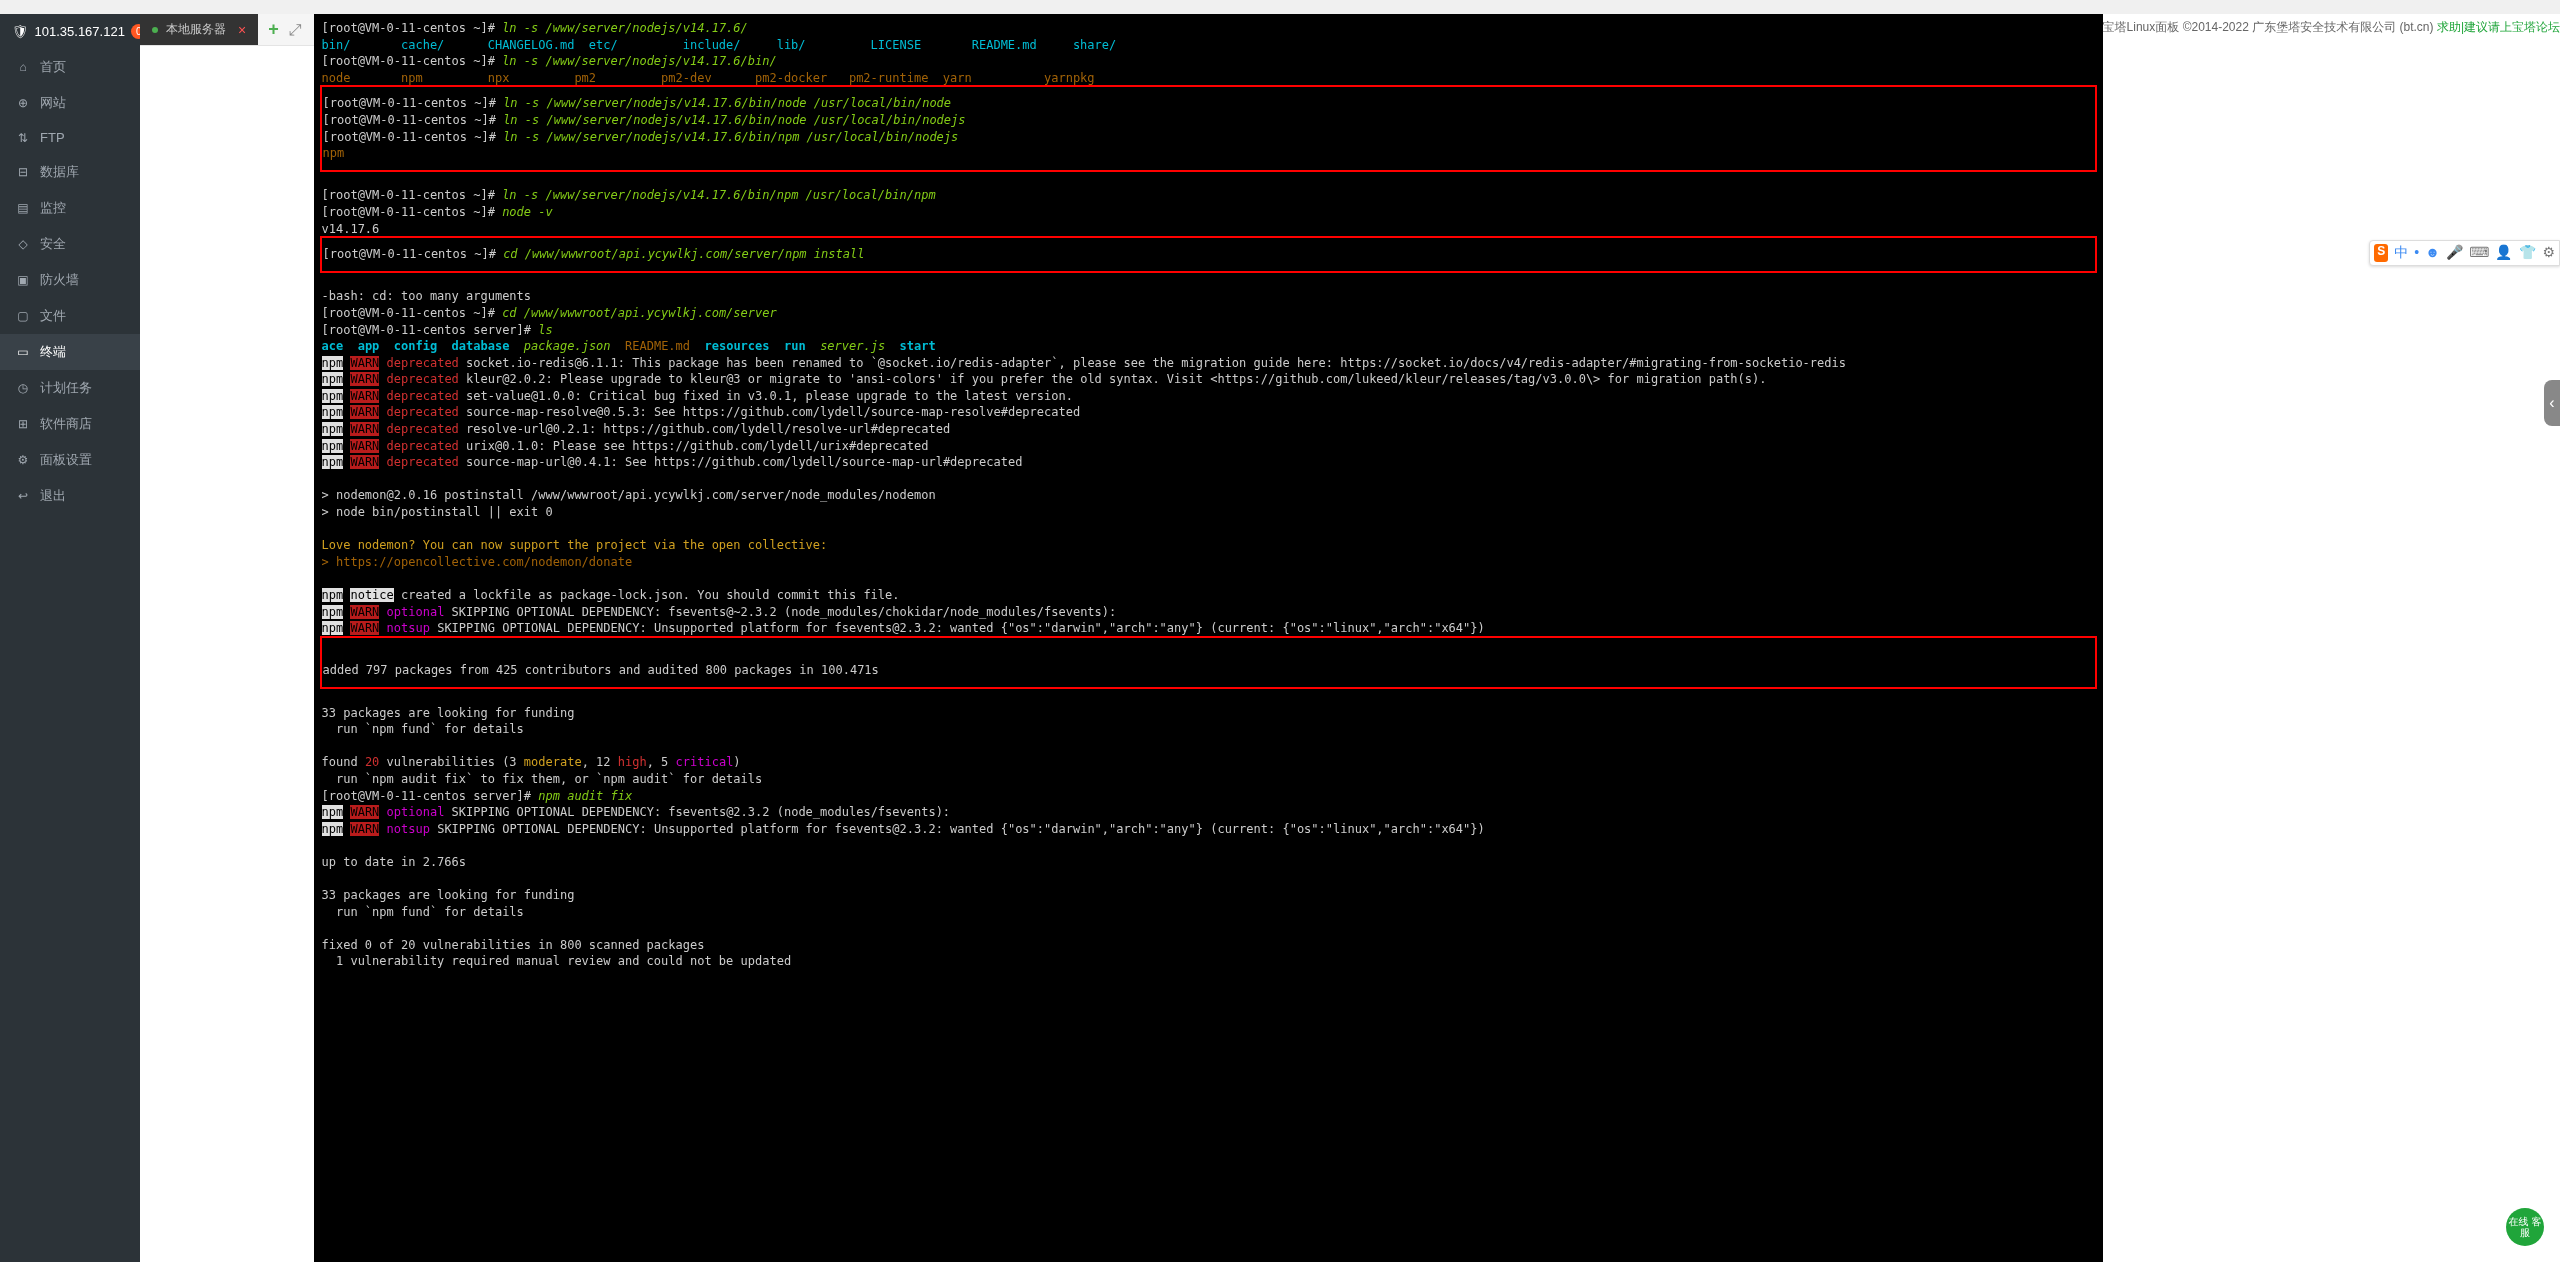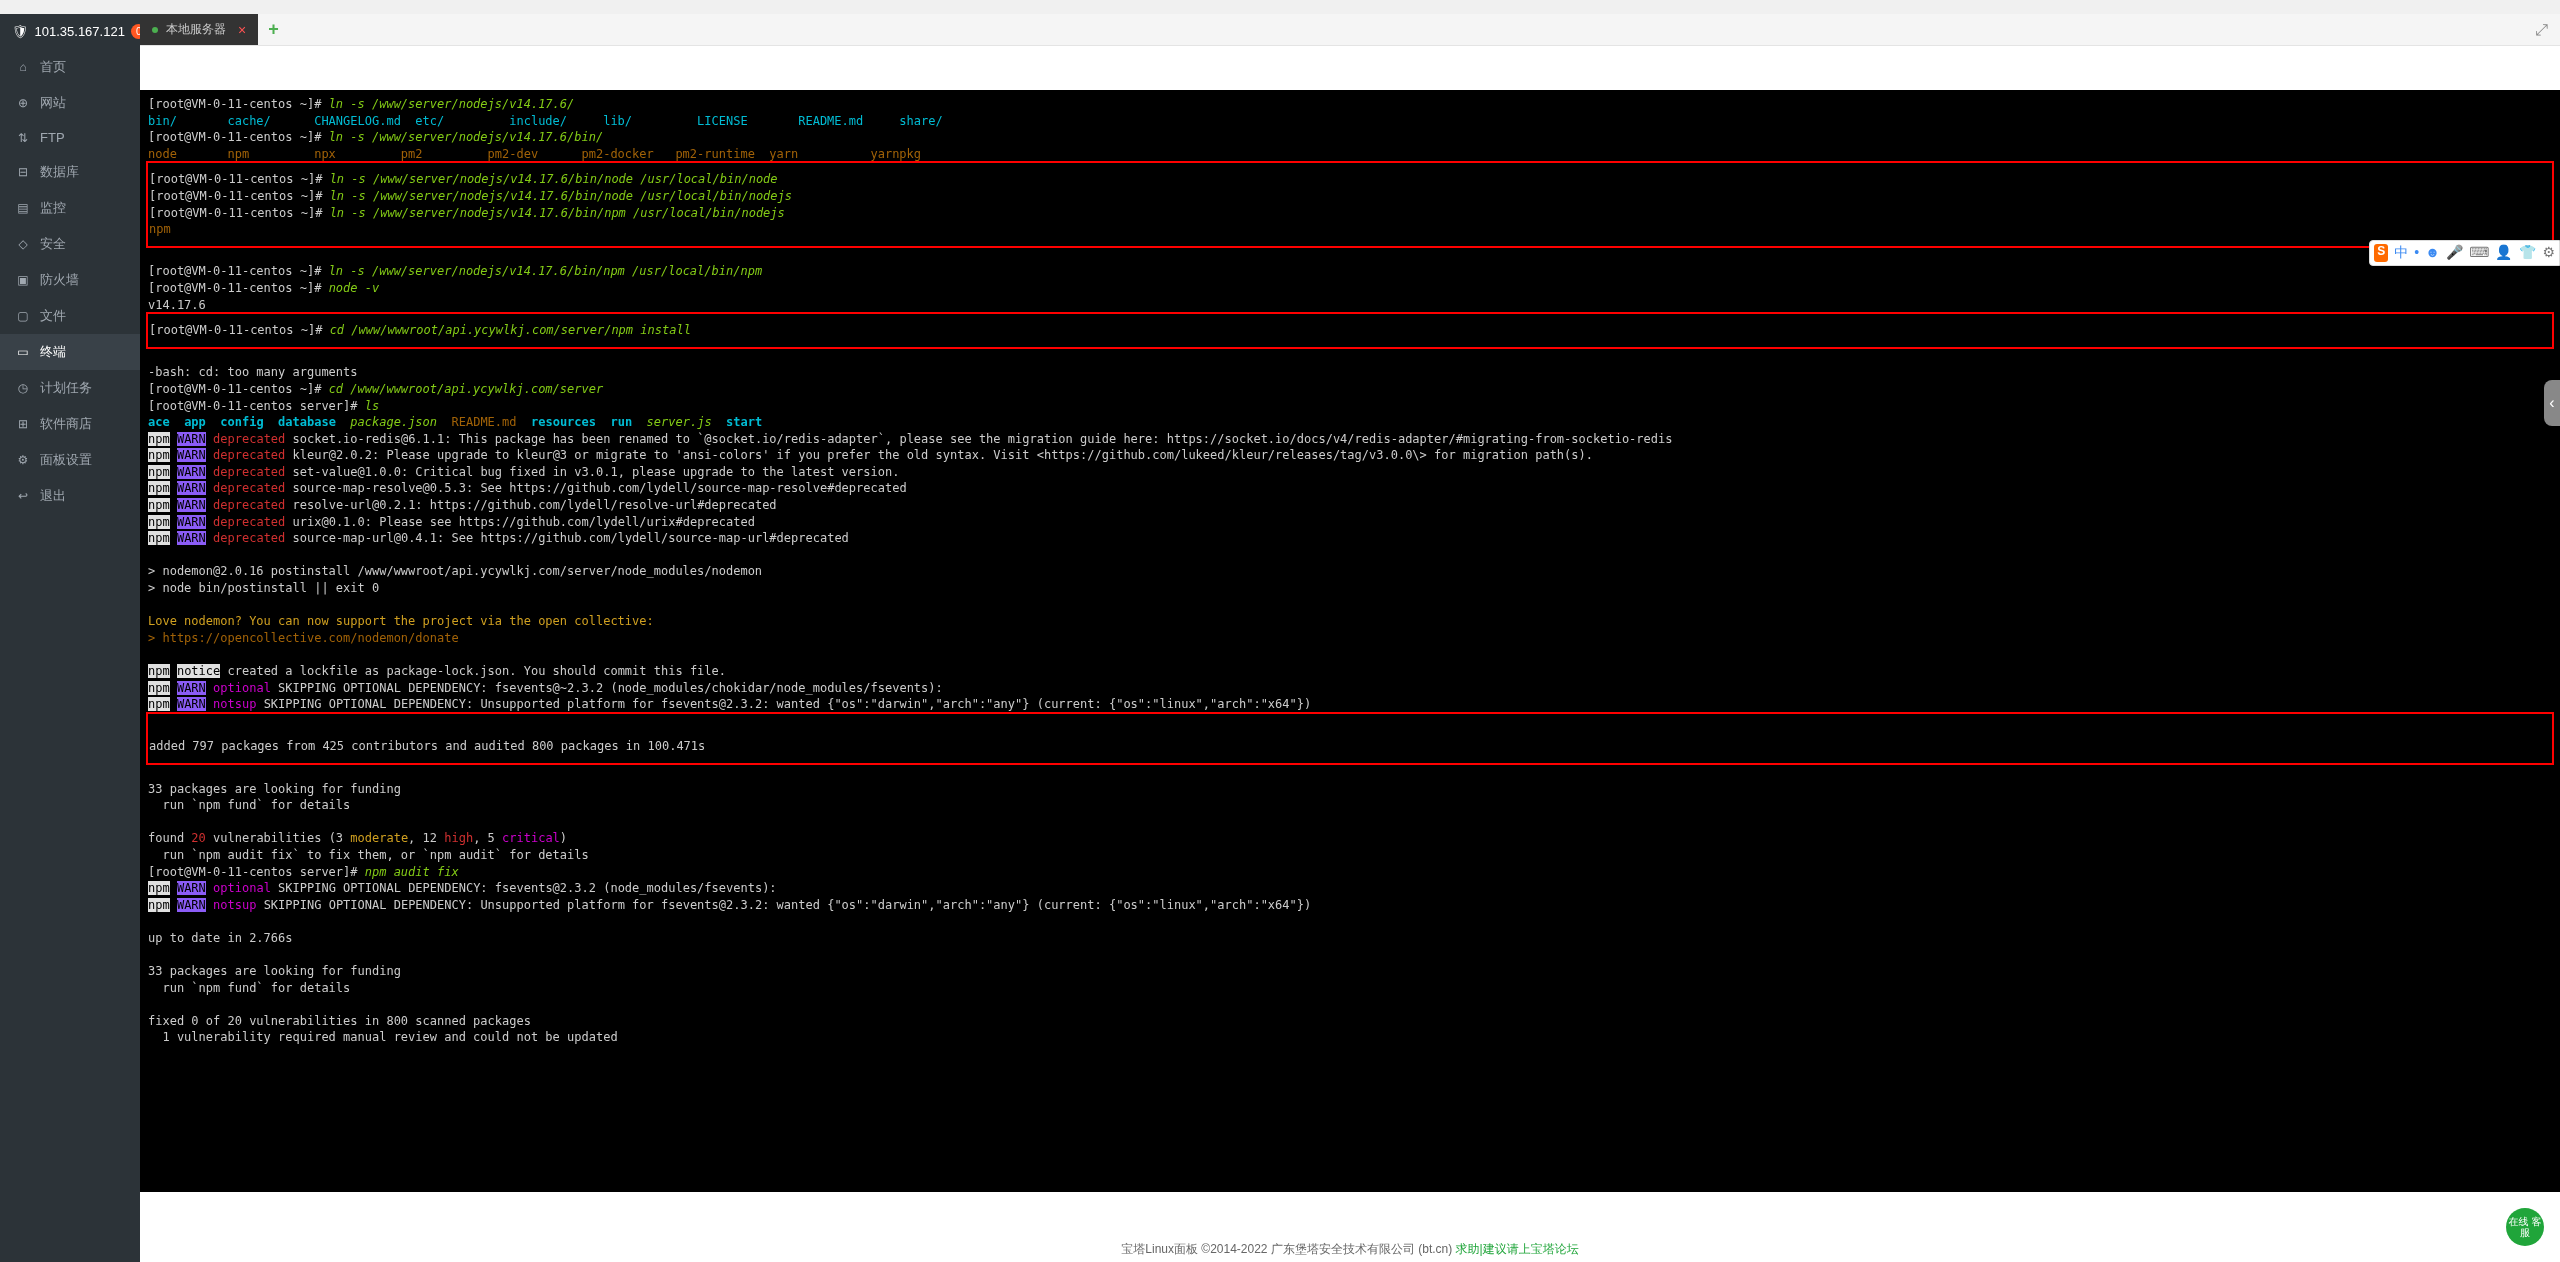--- a/index.html
+++ b/index.html
@@ -56,24 +56,22 @@
   height: 14px;
   display: inline-flex;
   align-items: center;
   justify-content: center;
   font-size: 12px;
 }
 
 .main {
   flex: 1;
   display: flex;
-  flex-direction: column;
   background: #fff;
   position: relative;
-  gap: 44px;
 }
 
 .tabs {
   height: 32px;
   background: #f5f5f5;
   display: flex;
   align-items: center;
   border-bottom: 1px solid #e4e4e4;
 }
 
@@ -119,21 +117,21 @@
 }
 
 .terminal .g { color: #a16207; }
 .terminal .y { color: #d0a020; }
 .terminal .cy { color: #00bcd4; }
 .terminal .gb { color: #00bcd4; font-weight: bold; }
 .terminal .r { color: #d03030; }
 .terminal .m { color: #cc00cc; }
 .terminal .w { color: #84cc16; font-style: italic; }
 .terminal .bg-w { background: #e0e0e0; color: #000; }
-.terminal .bg-y { background: #8b5cf6; color: #000; text-align: center; }
+.terminal .bg-y { background: #b91c1c; color: #000; text-align: center; }
 .terminal .red-box { border: 2px solid #ff0000; display: block; margin: -1px -2px; padding: 8px 1px; }
 
 .footer {
   height: 26px;
   background: #fff;
   text-align: center;
   font-size: 12px;
   color: #666;
   line-height: 26px;
 }

